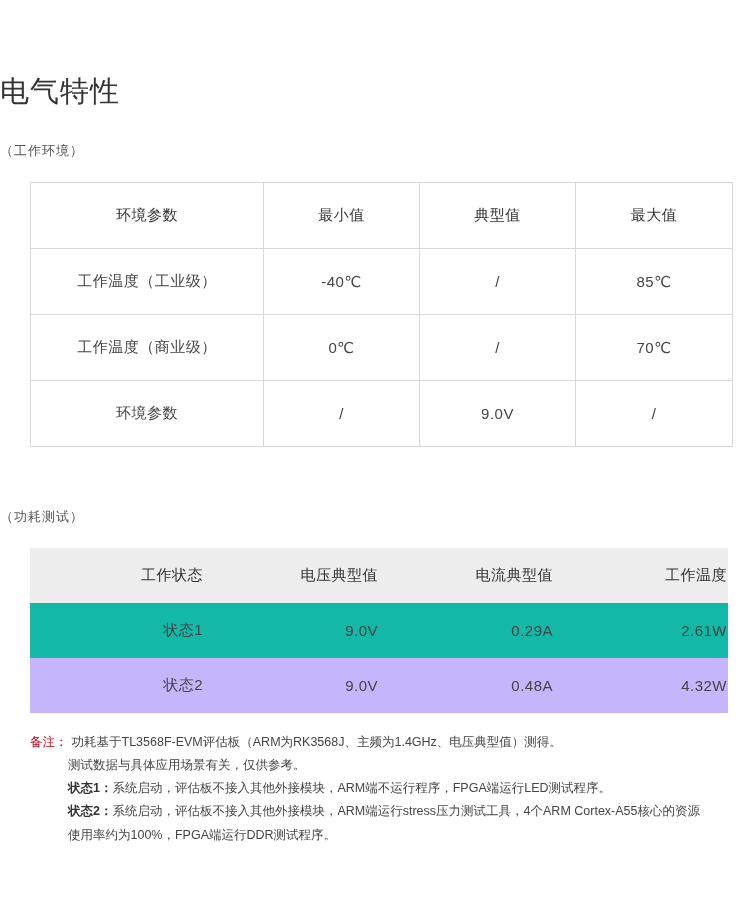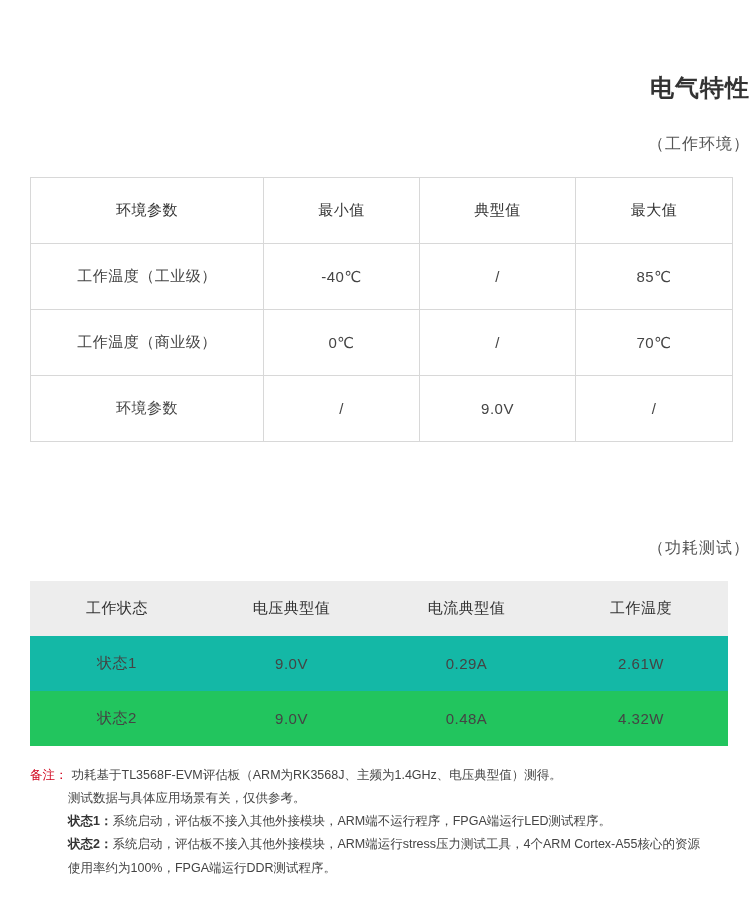--- a/index.html
+++ b/index.html
@@ -14,31 +14,31 @@
     color: #333333;
     -webkit-font-smoothing: antialiased;
   }
   .page {
     position: relative;
     width: 750px;
     height: 915px;
     box-sizing: border-box;
   }
   .title {
-    text-align: right;
-    font-size: 24px;
-    color: #333333;
-    font-weight: bold;
+    text-align: left;
+    font-size: 29px;
+    color: #333333;
+    font-weight: normal;
     margin: 0;
     padding-top: 72px;
     letter-spacing: 1px;
   }
   .section-caption {
-    text-align: right;
-    font-size: 16px;
+    text-align: left;
+    font-size: 13px;
     color: #555555;
     margin-top: 30px;
     letter-spacing: 1px;
   }
 
   
   .table-wrap {
     padding: 4px 30px;
     box-sizing: border-box;
   }
@@ -67,35 +67,35 @@
   .col-d { width: 154px; }
 
   
   table.pwr {
     width: 690px;
     border-collapse: collapse;
     margin-top: 18px;
     table-layout: fixed;
   }
   table.pwr td {
-    text-align: center;
+    text-align: right;
     font-size: 15px;
     height: 53px;
     vertical-align: middle;
     color: #444444;
     border: none;
     letter-spacing: 0.5px;
   }
   table.pwr tr.head td {
     background: #ededed;
     color: #333333;
     font-size: 15px;
   }
   table.pwr tr.r1 td { background: #14b8a6; }
-  table.pwr tr.r2 td { background: #22c55e; }
+  table.pwr tr.r2 td { background: #c4b5fd; }
   .p-a { width: 172px; }
   .p-b { width: 173px; }
   .p-c { width: 173px; }
   .p-d { width: 172px; }
 
   
   .notes {
     margin-top: 14px;
     padding: 0 40px 0 30px;
     box-sizing: border-box;
@@ -157,21 +157,21 @@
       <tr>
         <td>环境参数</td>
         <td>/</td>
         <td>9.0V</td>
         <td>/</td>
       </tr>
     </tbody>
       </table>
   </div>
 
-  <div class="section-caption" style="margin-top:92px;">（功耗测试）</div>
+  <div class="section-caption" style="margin-top:57px;">（功耗测试）</div>
 
   <div class="table-wrap">
     <table class="pwr">
       <tbody>
           <tr class="head">
         <td class="p-a">工作状态</td>
         <td class="p-b">电压典型值</td>
         <td class="p-c">电流典型值</td>
         <td class="p-d">工作温度</td>
       </tr>

